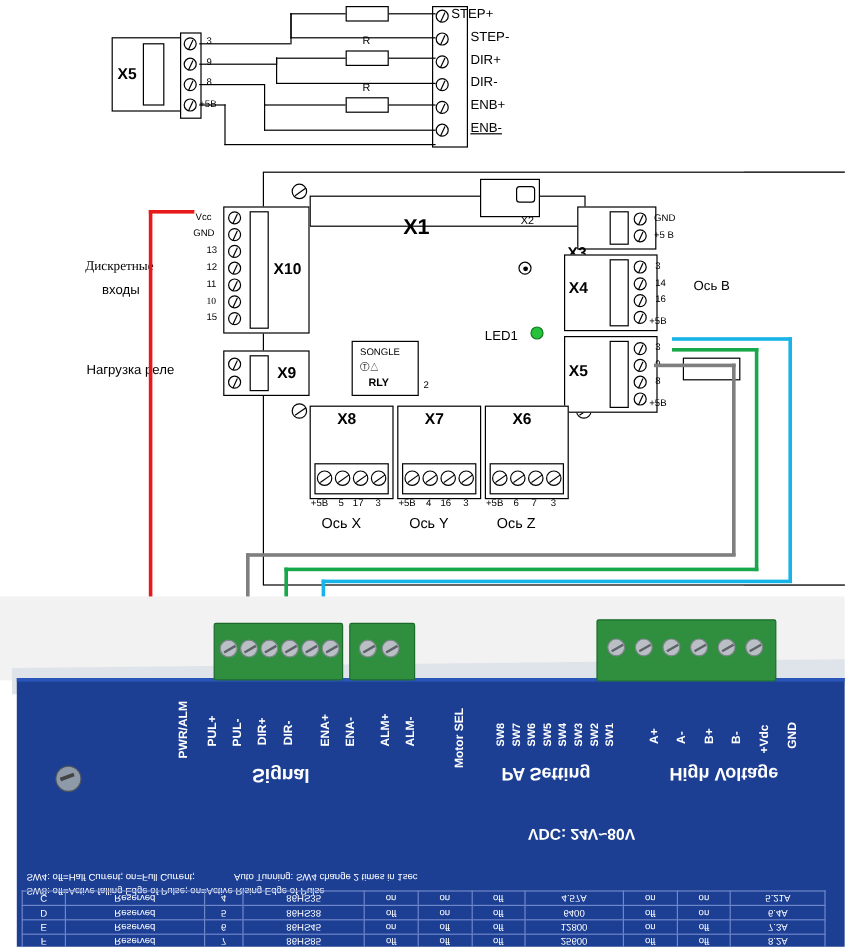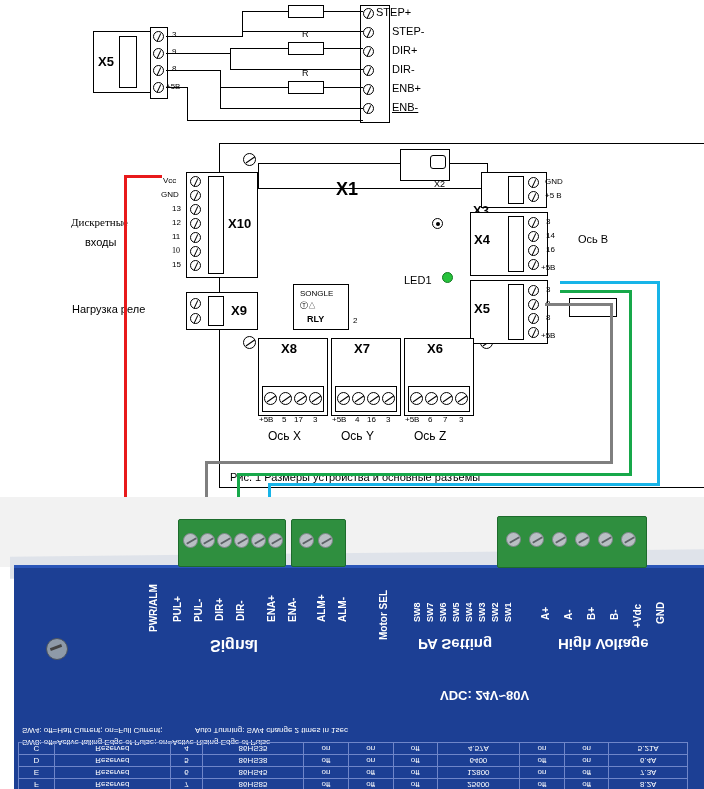--- a/index.html
+++ b/index.html
@@ -219,21 +219,20 @@
   <div class="scr" style="left:410px;top:392px;"></div>
   <div class="scr" style="left:425px;top:392px;"></div>
   <div class="scr" style="left:440px;top:392px;"></div>
   <div class="scr" style="left:455px;top:392px;"></div>
   <div class="lbl xs" style="left:405px;top:414px;">+5В</div>
   <div class="lbl xs" style="left:428px;top:414px;">6</div>
   <div class="lbl xs" style="left:443px;top:414px;">7</div>
   <div class="lbl xs" style="left:459px;top:414px;">3</div>
   <div class="lbl" style="left:414px;top:430px;font-size:12px;">Ось Z</div>
 
-  <div class="capt" style="left:230px;top:471px;">Рис. 1 Размеры устройства и основные разъемы</div>
 
   <div class="wire" style="left:124px;top:175px;width:38px;height:3px;background:#e8191b;"></div>
   <div class="wire" style="left:124px;top:175px;width:3px;height:335px;background:#e8191b;"></div>
   <div class="wire" style="left:124px;top:507px;width:66px;height:3px;background:#e8191b;"></div>
   <div class="wire" style="left:188px;top:507px;width:3px;height:28px;background:#e8191b;"></div>
   <div class="wire" style="left:203px;top:510px;width:3px;height:25px;background:#e8191b;"></div>
 
   <div class="wire" style="left:545px;top:303px;width:68px;height:3px;background:#7f7f7f;"></div>
   <div class="wire" style="left:610px;top:303px;width:3px;height:160px;background:#7f7f7f;"></div>
   <div class="wire" style="left:205px;top:461px;width:408px;height:3px;background:#7f7f7f;"></div>

